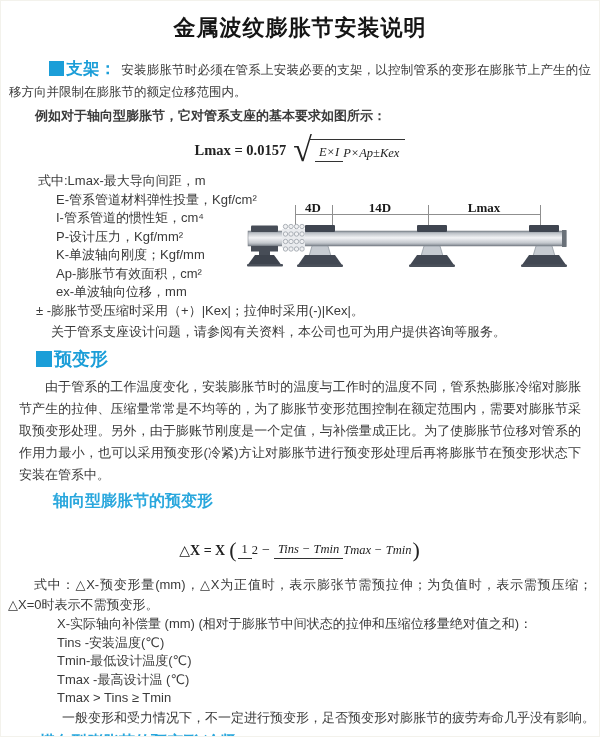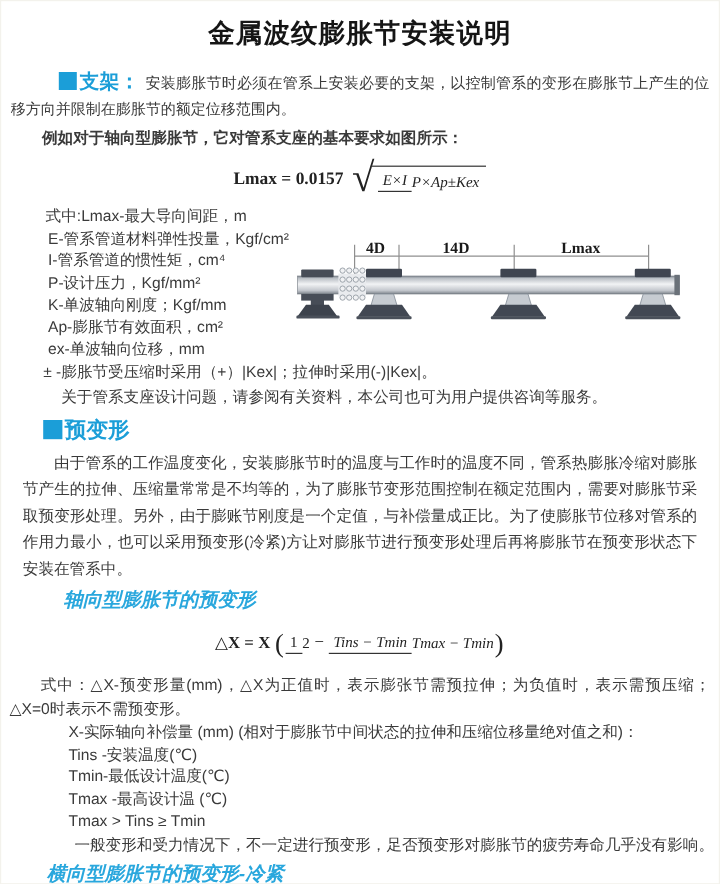--- a/index.html
+++ b/index.html
@@ -41,39 +41,39 @@
   .frac {
     display:inline-flex; flex-direction:row; align-items:center;
     font-size:12.5px; line-height:15px;
   }
   .frac .num { border-bottom:1px solid #333; padding:0 4px 1px; }
   .frac .den { padding-top:1px; }
   .ital { font-style:italic; }
 
   
   .defs-wrap { position:relative; margin-top:3px; height:130px; }
-  .def-line { font-size:13px; line-height:18.5px; padding-left:39px; white-space:nowrap; }
+  .def-line { font-size:13px; line-height:18.5px; padding-left:55px; white-space:nowrap; }
   .def-line.first { padding-left:37px; }
   .pm-line { font-size:13px; line-height:18px; padding-left:35px; }
   .consult-line { font-size:13px; line-height:18px; padding-left:50px; margin-top:3px; }
   .diagram { position:absolute; left:245px; top:28px; }
   .dim-label { font-family:"Liberation Serif","DejaVu Serif",serif; font-weight:bold; font-size:13px; fill:#1a1a1a; }
 
   
   .sec-h2 { margin:6px 0 0 35px; display:flex; align-items:center; }
   .sq2 { display:inline-block; width:16px; height:16px; background:var(--accent,#1b9ed8); margin-right:2px; }
   .sec-h2 span.t { color:var(--accent,#1b9ed8); font-size:18px; font-weight:bold; }
   .para {
     margin:5px 18px 0; font-size:13px; line-height:22px;
     text-align:justify; text-indent:26px;
   }
-  .sub-h3 { font-size:16px; font-weight:bold; color:var(--subhead,#29a7dd);font-style:italic; }
+  .sub-h3 { font-size:16px; font-weight:bold; color:var(--subhead,#29a7dd); }
   .h3-axial { margin:5px 0 0 52px; }
   .h3-lateral { margin:5px 0 0 38px; }
-  .f2 { margin-top:7px; height:36px; font-size:13px; }
+  .f2 { margin-top:20px; height:36px; font-size:13px; }
   .f2-lhs { font-weight:bold; font-size:14px; margin-right:3px; }
   .f2-paren { font-size:22px; font-weight:400; line-height:20px; margin:0 1px; }
   .f2-minus { margin:0 4px; font-size:14px; }
   .note { margin:7px 7px 0; font-size:13px; line-height:20px; text-align:justify; text-indent:26px; }
   .ax-line { padding-left:56px; font-size:13px; line-height:18.6px; }
   .remark { padding-left:35px; text-indent:26px; font-size:13px; line-height:19px; }
 </style>
 </head>
 <body>
 

